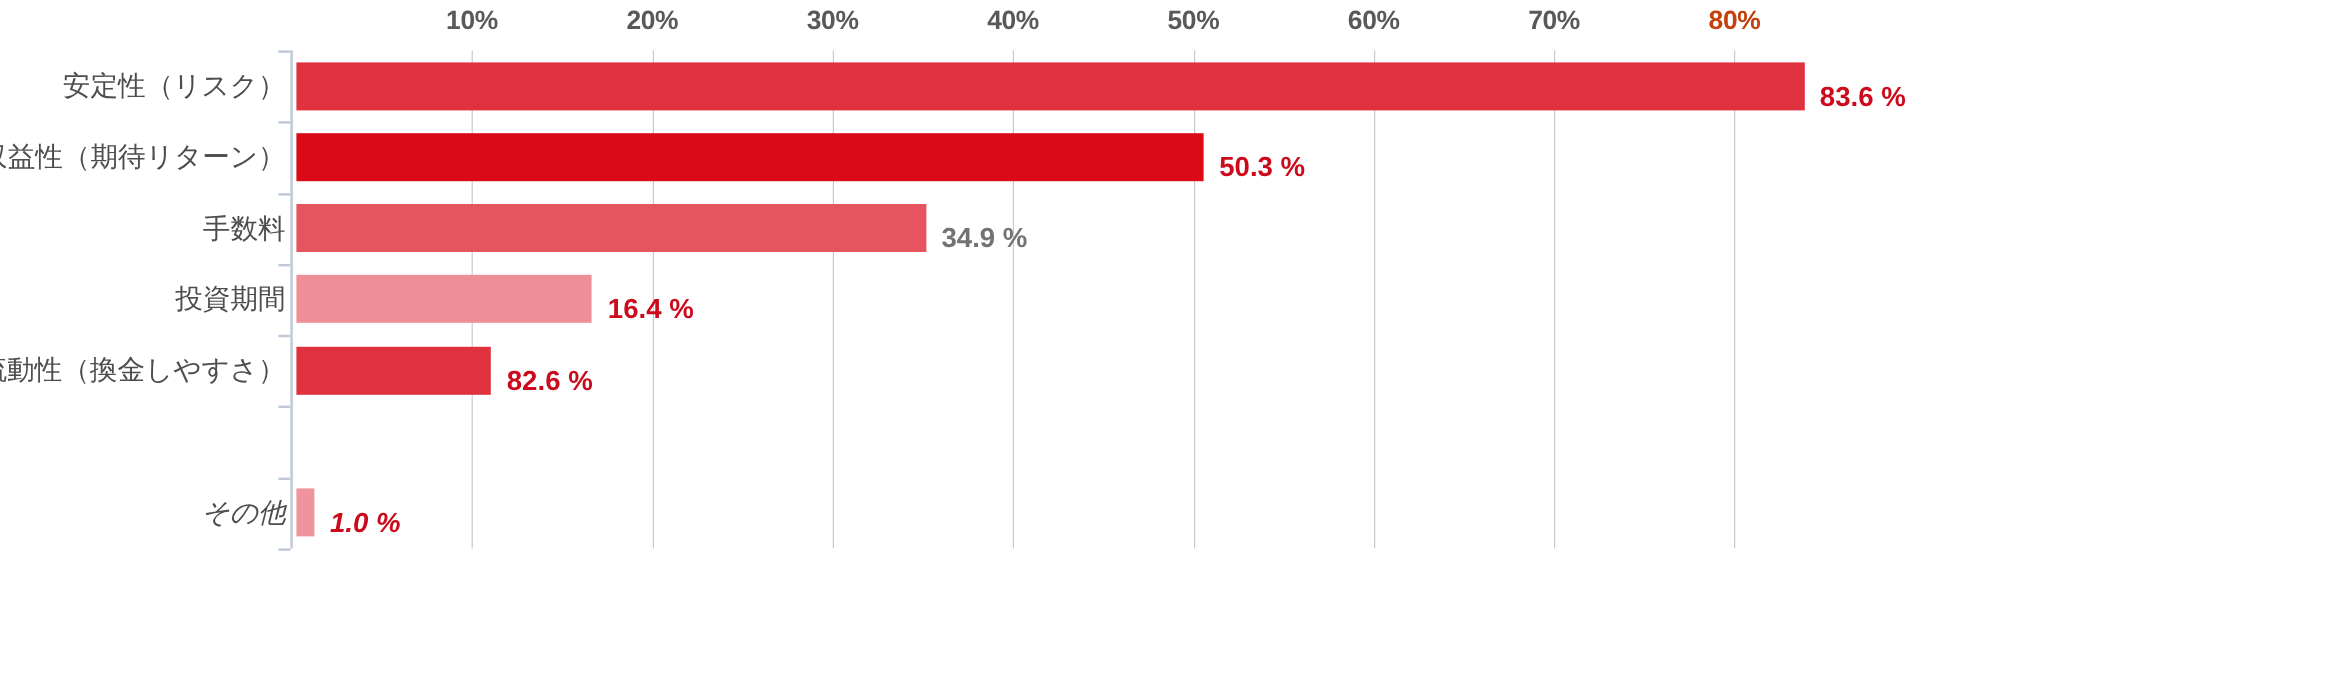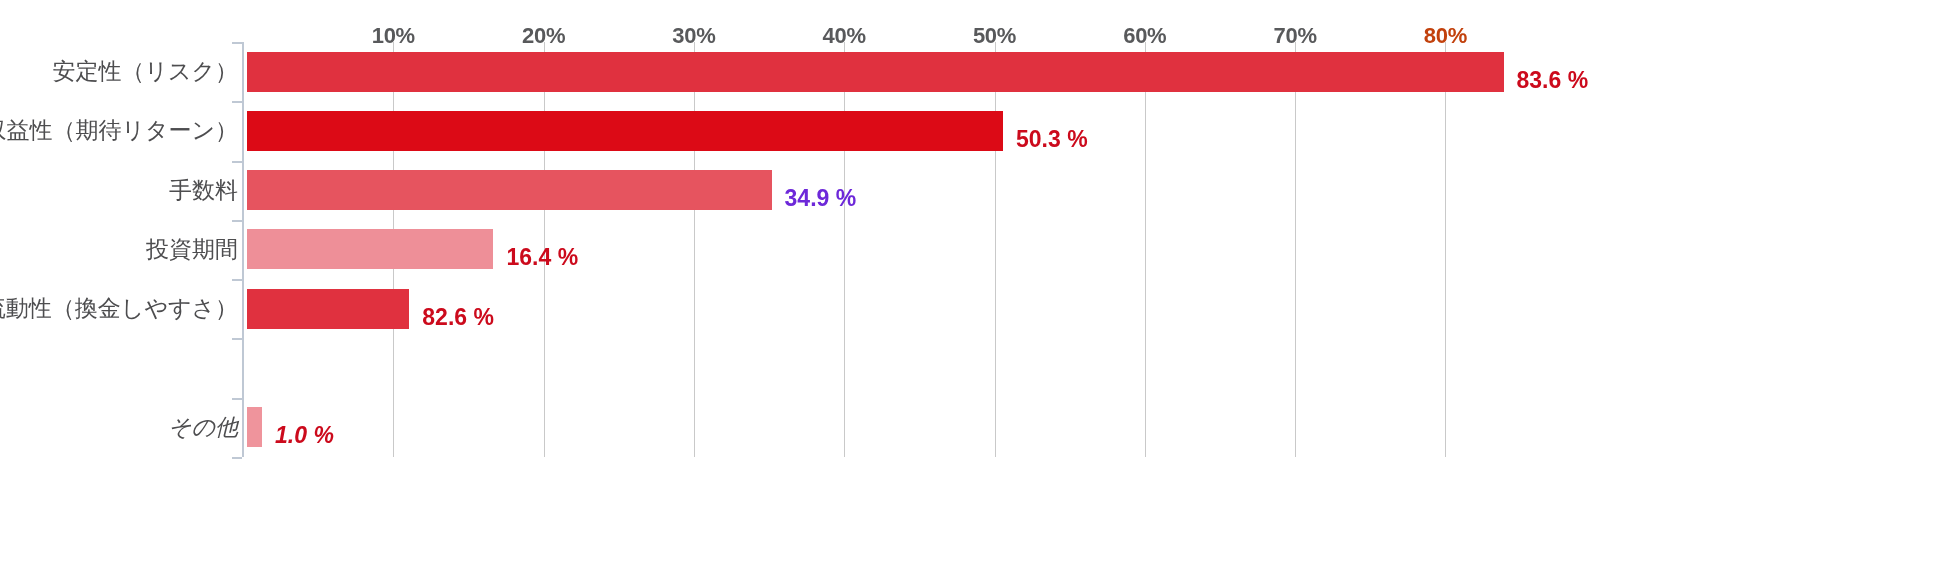--- a/index.html
+++ b/index.html
@@ -46,21 +46,21 @@
     background:#bfc8d4;
   }
 
   
   .x-labels{
     position:absolute;
     left:0;top:0;width:1950px;height:42px;
   }
   .x-label{
     position:absolute;
-    top:36px;
+    top:17px;
     transform:translate(-50%,-50%);
     font-size:22px;
     font-weight:bold;
     color:#58595b;
     letter-spacing:-0.3px;
     white-space:nowrap;
     text-align:right;
   }
 
   
@@ -150,21 +150,21 @@
         <div class="cat-label" style="color: rgb(77, 77, 79);">収益性（期待リターン）</div>
         <div class="bar-wrap">
           <div class="bar" style="width: 756.009px; background: rgb(220, 10, 22);"></div>
           <div class="value-label" style="color: rgb(204, 10, 28);">50.3 %</div>
         </div>
       </div>
       <div class="row" style="top: 118.571px; height: 59.2857px;">
         <div class="cat-label" style="color: rgb(77, 77, 79);">手数料</div>
         <div class="bar-wrap">
           <div class="bar" style="width: 524.547px; background: rgb(230, 84, 95);"></div>
-          <div class="value-label" style="color: #6d28d9;">34.9 %</div>
+          <div class="value-label" style="color: #737373;">34.9 %</div>
         </div>
       </div>
       <div class="row" style="top: 177.857px; height: 59.2857px;">
         <div class="cat-label" style="color: rgb(77, 77, 79);">投資期間</div>
         <div class="bar-wrap">
           <div class="bar" style="width: 246.492px; background: rgb(238, 143, 152);"></div>
           <div class="value-label" style="color: rgb(204, 10, 28);">16.4 %</div>
         </div>
       </div>
       <div class="row" style="top: 237.143px; height: 59.2857px;">

